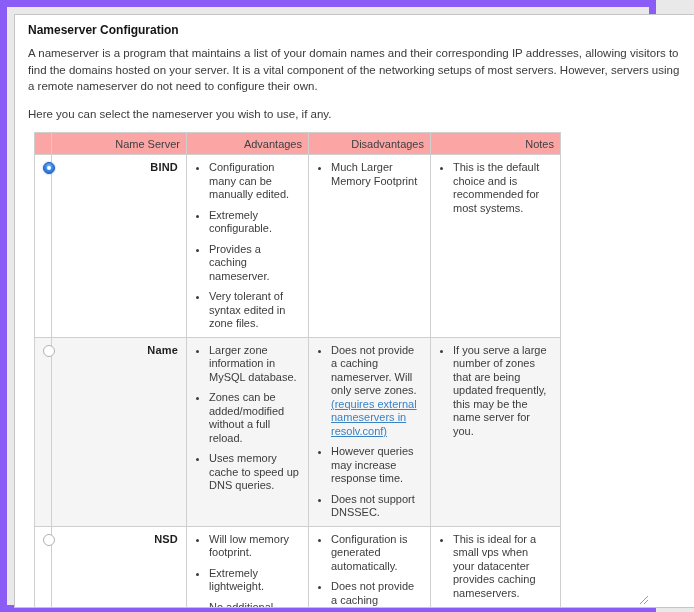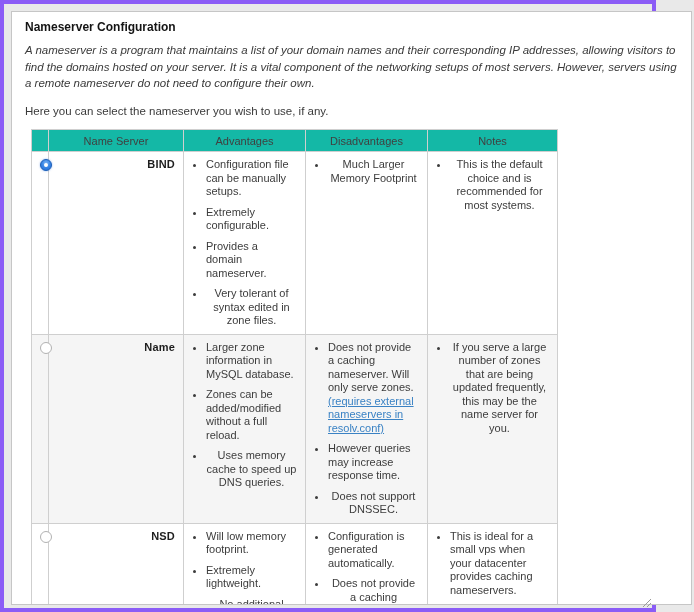--- a/index.html
+++ b/index.html
@@ -5,74 +5,74 @@
   * { box-sizing: border-box; }
   html,body { margin:0; padding:0; }
   body {
     width:694px; height:612px;
     background:#e9e9e9;
     font-family:"Liberation Sans","DejaVu Sans",sans-serif;
     color:#3c3c3c;
     position:relative;
     overflow:hidden;
   }
-  .page { width:656px; height:612px; position:relative; border:4px solid #8b5cf6; }
+  .page { width:656px; height:612px; position:relative; border:7px solid #8b5cf6; }
   .panel {
     position:absolute; left:7px; top:7px;
     width:681px; height:594px;
     background:#ffffff;
     border:1px solid #c6c6c6;
     padding:7px 9px;
     overflow:hidden;
   }
   h1.title {
     margin:1px 0 0 4px;
     font-size:12px; font-weight:bold; color:#141414;
   }
   p.desc {
     margin:8px 4px 8px 4px;
-    font-size:11.5px; font-style:italic; line-height:1.45;
+    font-size:11.5px; line-height:1.45;
     color:#3a3a3a; max-width:665px;
   }
   p.hint {
     margin:13px 4px 12px 4px;
     font-size:11.5px; color:#3a3a3a;
   }
   table.ns-table {
     margin:11px 0 0 10px;
     border-collapse:collapse;
     width:526px;
     font-size:11px;
     color:#3c3c3c;
     table-layout:fixed;
   }
   .ns-table th, .ns-table td { border:1px solid #cfcfcf; }
   .ns-table thead th {
-    background:#14b8a6;
+    background:#fca5a5;
     font-weight:normal;
-    text-align:center;
+    text-align:right;
     color:#404040;
     padding:4px 6px;
     height:22px;
     font-size:11px;
   }
   .ns-table tbody td { padding:6px 8px; vertical-align:top; line-height:13.5px; }
   .ns-table tbody tr:nth-child(even) td { background:#f5f5f5; }
   .ns-table tbody tr:nth-child(1) { height:112px; }
   .ns-table tbody tr:nth-child(2) { height:135px; }
   .ns-table tbody tr:nth-child(3) { height:181px; }
   .ns-table tbody tr:nth-child(4) { height:68px; }
   td.radio-cell { text-align:center; vertical-align:middle; padding:2px; }
   td.name-cell {
     text-align:right; vertical-align:middle;
     font-weight:bold; color:#1e1e1e; letter-spacing:.2px;
   }
   .ns-table ul { margin:0; padding:0 0 0 14px; list-style:disc outside; }
   .ns-table li { margin:0 0 7px 0; }
-  .ns-table li:last-child { margin-bottom:0;text-align:center; }
+  .ns-table li:last-child { margin-bottom:0; }
   .link { color:#3a82c4; cursor:pointer;text-decoration:underline; }
   .radio {
     display:inline-block; width:12px; height:12px; border-radius:50%;
     background:#fff; border:1px solid #b2b2b2; position:relative; cursor:pointer;
     vertical-align:middle;
   }
   .radio.selected {
     border:1px solid #1c5fb8;
     background:radial-gradient(circle at 50% 32%, #7db4f2 0%, #3c88e6 45%, #1e6bd6 100%);
     box-shadow:0 0 2px rgba(40,110,220,.55);
@@ -114,23 +114,23 @@
           <th>Disadvantages</th>
           <th>Notes</th>
         </tr>
       </thead>
       <tbody id="rows">
           <tr>
             <td class="radio-cell"><span class="radio selected"></span></td>
             <td class="name-cell">BIND</td>
             <td>
               <ul>
-                <li>Configuration file can be manually setups.</li>
+                <li>Configuration many can be manually edited.</li>
                 <li>Extremely configurable.</li>
-                <li>Provides a domain nameserver.</li>
+                <li>Provides a caching nameserver.</li>
                 <li>Very tolerant of syntax edited in zone files.</li>
               </ul>
             </td>
             <td>
               <ul>
                 <li>Much Larger Memory Footprint</li>
               </ul>
             </td>
             <td>
               <ul>

